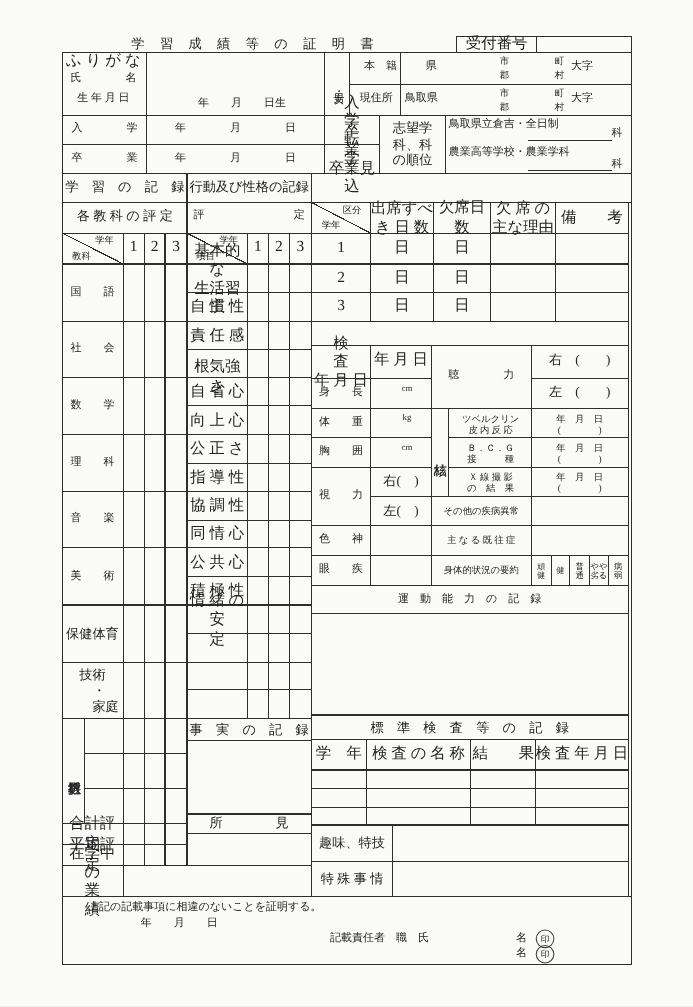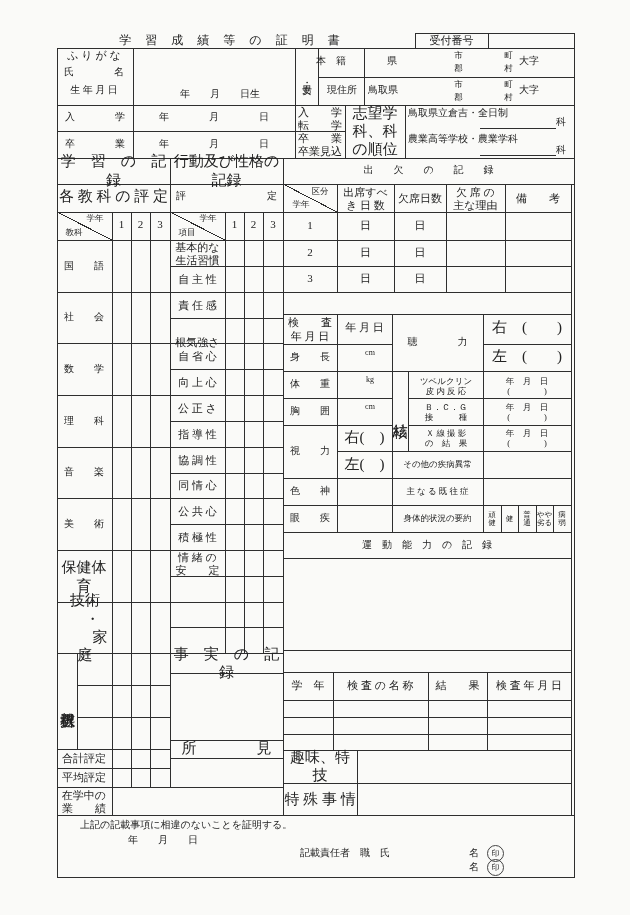--- a/index.html
+++ b/index.html
@@ -3,22 +3,22 @@
 <meta charset="utf-8">
 <style>
   html,body{margin:0;padding:0;background:#e8e8e6;}
   #page{position:relative;width:630px;height:915px;background:#fafaf8;overflow:hidden;
         font-family:"Liberation Serif","DejaVu Serif",serif;color:#222;}
   #grid{position:absolute;left:0;top:0;}
   .lb{position:absolute;display:flex;align-items:center;justify-content:center;
       text-align:center;white-space:pre-line;font-size:10px;line-height:1.22;}
   .l{justify-content:flex-start;text-align:left;}
   .f12{font-size:12px;letter-spacing:1px;}
-  .f95{font-size:15px;text-align:center;}
-  .f9{font-size:11px;}
+  .f95{font-size:12px;text-align:center;}
+  .f9{font-size:14px;}
   .f85{font-size:8.5px;}
   .f8{font-size:8px;}
   .f75{font-size:7.5px;line-height:1.1;}
   .v{writing-mode:vertical-rl;}
   .seal{position:absolute;width:15px;height:15px;border:1px solid #444;border-radius:50%;
         display:flex;align-items:center;justify-content:center;font-size:8px;}
 </style>
 </head>
 <body>
 
@@ -132,21 +132,21 @@
 </svg>
 
 <div class="lb f12" style="left:105px;top:32px;width:250px;height:17px">学　習　成　績　等　の　証　明　書</div>
 <div class="lb f9" style="left:415px;top:33px;width:73px;height:15px">受付番号</div>
 
 <div class="lb f9" style="left:60px;top:50px;width:68px;height:12px">ふ り が な</div>
 <div class="lb" style="left:60px;top:66px;width:68px;height:13px">氏　　　　名</div>
 <div class="lb" style="left:60px;top:84px;width:68px;height:13px">生 年 月 日</div>
 <div class="lb" style="left:150px;top:88px;width:140px;height:13px">年　　月　　日生</div>
 <div class="lb v" style="left:295px;top:52px;width:23px;height:50px">男・女</div>
-<div class="lb" style="left:309px;top:55px;width:44px;height:13px">本　籍</div>
+<div class="lb" style="left:324px;top:55px;width:44px;height:13px">本　籍</div>
 <div class="lb" style="left:380px;top:55px;width:24px;height:13px">県</div>
 <div class="lb f85" style="left:452px;top:49px;width:13px;height:12px">市</div>
 <div class="lb f85" style="left:452px;top:62px;width:13px;height:12px">郡</div>
 <div class="lb f85" style="left:502px;top:49px;width:13px;height:12px">町</div>
 <div class="lb f85" style="left:502px;top:62px;width:13px;height:12px">村</div>
 <div class="lb" style="left:516px;top:55px;width:26px;height:13px">大字</div>
 <div class="lb" style="left:320px;top:84px;width:44px;height:13px">現住所</div>
 <div class="lb l" style="left:368px;top:84px;width:44px;height:13px">鳥取県</div>
 <div class="lb f85" style="left:452px;top:78px;width:13px;height:12px">市</div>
 <div class="lb f85" style="left:452px;top:91px;width:13px;height:12px">郡</div>
@@ -165,21 +165,20 @@
 <div class="lb f95" style="left:347px;top:109px;width:56px;height:44px">志望学
 科、科
 の順位</div>
 <div class="lb l" style="left:408px;top:107px;width:160px;height:13px">鳥取県立倉吉・全日制</div>
 <div class="lb" style="left:553px;top:116px;width:16px;height:12px">科</div>
 <div class="lb l" style="left:408px;top:133px;width:160px;height:13px">農業高等学校・農業学科</div>
 <div class="lb" style="left:553px;top:144px;width:16px;height:12px">科</div>
 
 <div class="lb f95" style="left:57px;top:163px;width:113px;height:15px">学　習　の　記　録</div>
 <div class="lb f95" style="left:170px;top:163px;width:113px;height:15px">行動及び性格の記録</div>
-<div class="lb" style="left:283px;top:163px;width:291px;height:15px">出　　欠　　の　　記　　録</div>
 
 <div class="lb f95" style="left:57px;top:189px;width:113px;height:15px">各 教 科 の 評 定</div>
 <div class="lb" style="left:172px;top:190px;width:18px;height:13px">評</div>
 <div class="lb" style="left:263px;top:190px;width:18px;height:13px">定</div>
 <div class="lb f85" style="left:80px;top:213px;width:30px;height:11px">学年</div>
 <div class="lb f85" style="left:59px;top:227px;width:30px;height:11px">教科</div>
 <div class="lb f9" style="left:112px;top:219px;width:19px;height:12px">1</div>
 <div class="lb f9" style="left:131px;top:219px;width:19px;height:12px">2</div>
 <div class="lb f9" style="left:150px;top:219px;width:20px;height:12px">3</div>
 <div class="lb f85" style="left:193px;top:213px;width:30px;height:11px">学年</div>
@@ -278,20 +277,21 @@
 <div class="lb" style="left:283px;top:538px;width:288px;height:14px">運　動　能　力　の　記　録</div>
 
 <div class="lb f95" style="left:170px;top:656px;width:113px;height:14px">事　実　の　記　録</div>
 <div class="lb f95" style="left:170px;top:742px;width:113px;height:13px">所　　　　見</div>
 <div class="lb v f95" style="left:58px;top:655px;width:19px;height:92px">選択教科</div>
 <div class="lb f9" style="left:58px;top:752px;width:52px;height:13px">合計評定</div>
 <div class="lb f9" style="left:58px;top:771px;width:52px;height:13px">平均評定</div>
 <div class="lb f9" style="left:58px;top:790px;width:52px;height:24px">在学中の
 業　　績</div>
 
+<div class="lb f95" style="left:283px;top:654px;width:288px;height:14px">標　準　検　査　等　の　記　録</div>
 <div class="lb f9" style="left:283px;top:679px;width:50px;height:13px">学　年</div>
 <div class="lb f9" style="left:333px;top:679px;width:95px;height:13px">検 査 の 名 称</div>
 <div class="lb f9" style="left:428px;top:679px;width:59px;height:13px">結　　果</div>
 <div class="lb f9" style="left:487px;top:679px;width:84px;height:13px">検 査 年 月 日</div>
 <div class="lb f95" style="left:283px;top:759px;width:74px;height:14px">趣味、特技</div>
 <div class="lb f95" style="left:283px;top:792px;width:74px;height:14px">特 殊 事 情</div>
 
 <div class="lb l" style="left:80px;top:819px;width:330px;height:13px">上記の記載事項に相違のないことを証明する。</div>
 <div class="lb l" style="left:128px;top:834px;width:140px;height:13px">年　　月　　日</div>
 <div class="lb l" style="left:300px;top:847px;width:160px;height:13px">記載責任者　職　氏</div>

